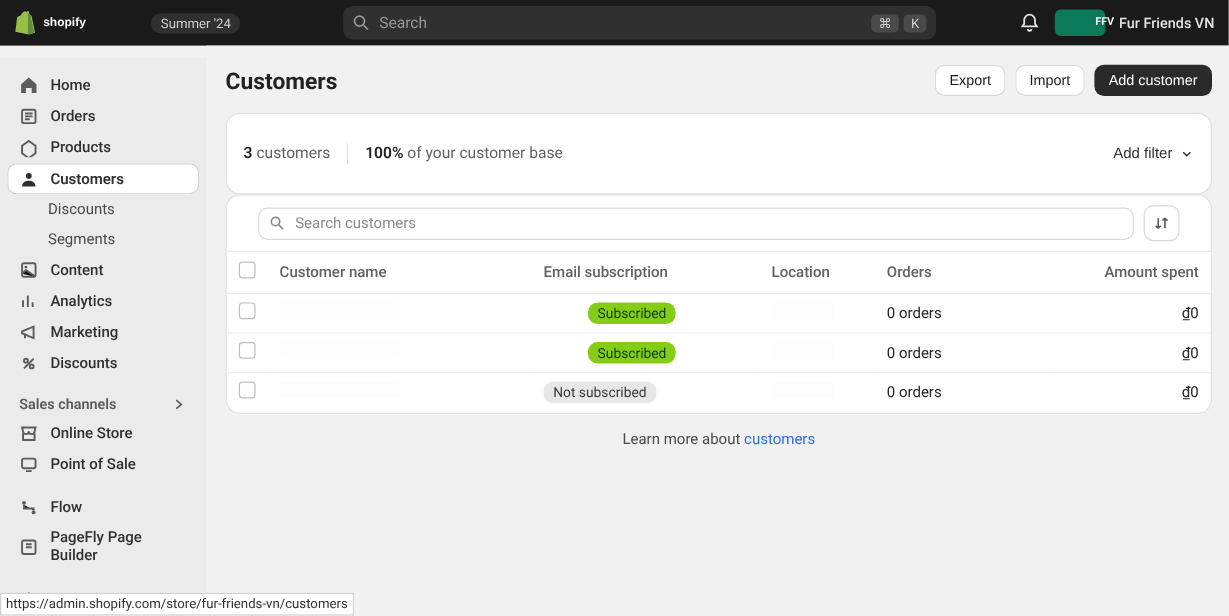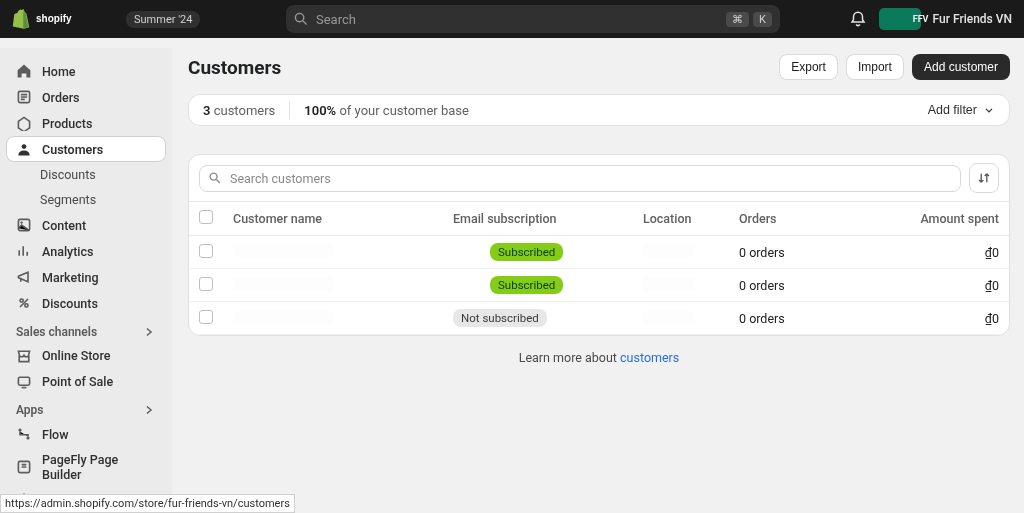--- a/index.html
+++ b/index.html
@@ -34,30 +34,30 @@
 
   
   .main { position: absolute; top: 38px; left: 172px; right: 0; bottom: 0; padding: 16px 14px 0 16px; overflow: hidden; background: #f1f1f1; }
   .page-head { display: flex; align-items: center; justify-content: space-between; margin-bottom: 14px; }
   .page-title { font-size: 19px; font-weight: 700; }
   .head-actions { display: flex; gap: 8px; }
   .btn { font-size: 12px; padding: 6px 12px; border-radius: 8px; border: none; cursor: pointer; }
   .btn.secondary { background: #ffffff; color: #1a1a1a; box-shadow: inset 0 0 0 1px #d9d9d9; }
   .btn.primary { background: #2a2a2a; color: #ffffff; }
 
-  .summary-card { background: #ffffff; border: 1px solid #e1e1e1; border-radius: 12px; padding: 6px 14px; display: flex; align-items: center; justify-content: space-between; margin-bottom: 28px; }
+  .summary-card { background: #ffffff; border: 1px solid #e1e1e1; border-radius: 12px; padding: 24px 14px; display: flex; align-items: center; justify-content: space-between; margin-bottom: 0; }
   .summary-left { display: flex; align-items: center; gap: 14px; font-size: 13px; }
   .summary-left .divider { width: 1px; height: 18px; background: #e1e1e1; }
   .summary-left .strong { font-weight: 600; }
   .summary-left .muted { color: #616161; }
   .filter-btn { background: transparent; border: none; font-size: 12.5px; color: #303030; display: flex; align-items: center; gap: 6px; cursor: pointer; }
   .filter-btn .chev { width: 12px; height: 12px; }
 
   .table-card { background: #ffffff; border: 1px solid #e1e1e1; border-radius: 12px; overflow: hidden; }
-  .table-toolbar { display: flex; align-items: center; padding: 8px 10px; gap: 8px; }
+  .table-toolbar { display: flex; align-items: center; padding: 8px 26px; gap: 8px; }
   .search-field { flex: 1; display: flex; align-items: center; gap: 8px; background: #fff; border: 1px solid #d9d9d9; border-radius: 8px; padding: 5px 8px; color: #8a8a8a; font-size: 12.5px; }
   .search-field .ic { width: 14px; height: 14px; }
   .sort-btn { width: 30px; height: 30px; border: 1px solid #d9d9d9; border-radius: 8px; background: #fff; display: flex; align-items: center; justify-content: center; cursor: pointer; }
   .sort-btn .ic { width: 14px; height: 14px; }
 
   table.cust { width: 100%; border-collapse: collapse; font-size: 12.5px; }
   table.cust th { text-align: left; font-weight: 500; color: #616161; padding: 8px 10px; border-top: 1px solid #eaeaea; border-bottom: 1px solid #eaeaea; background: #fff; }
   table.cust th.right, table.cust td.right { text-align: right; }
   table.cust td { padding: 7px 10px; border-bottom: 1px solid #f0f0f0; vertical-align: middle; }
   .chk { width: 14px; height: 14px; border: 1px solid #bfbfbf; border-radius: 3px; display: inline-block; background: #fff; }
@@ -192,26 +192,20 @@
   <div class="side-item">
     <svg class="ic" viewBox="0 0 20 20">
         <rect x="3" y="4" width="14" height="10" rx="2" fill="none" stroke="#5c5c5c" stroke-width="2"></rect>
         <path stroke="#5c5c5c" stroke-width="2" d="M7 17h6"></path>
       </svg>
     <span>Point of Sale</span>
   </div>
 
   <div class="side-sep"></div>
 
-  <div class="side-heading">
-    <span>Apps</span>
-    <svg class="chevron" viewBox="0 0 20 20">
-        <path fill="none" stroke="#5c5c5c" stroke-width="2" d="M7 5l6 5-6 5"></path>
-      </svg>
-  </div>
   <div class="side-item">
     <svg class="ic" viewBox="0 0 20 20">
         <circle cx="5" cy="5" r="2" fill="#5c5c5c"></circle>
         <circle cx="15" cy="15" r="2" fill="#5c5c5c"></circle>
         <path stroke="#5c5c5c" stroke-width="2" d="M5 7v4h10v2"></path>
       </svg>
     <span>Flow</span>
   </div>
   <div class="side-item">
     <svg class="ic" viewBox="0 0 20 20">

